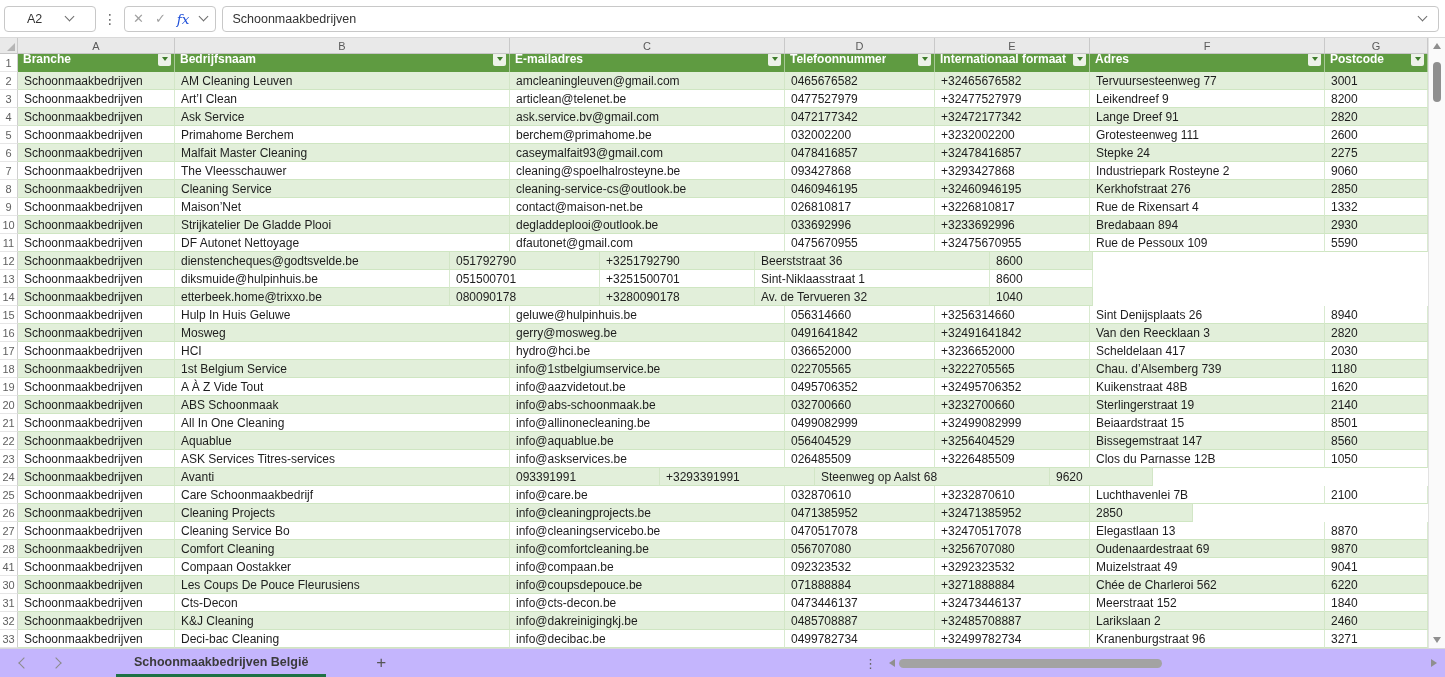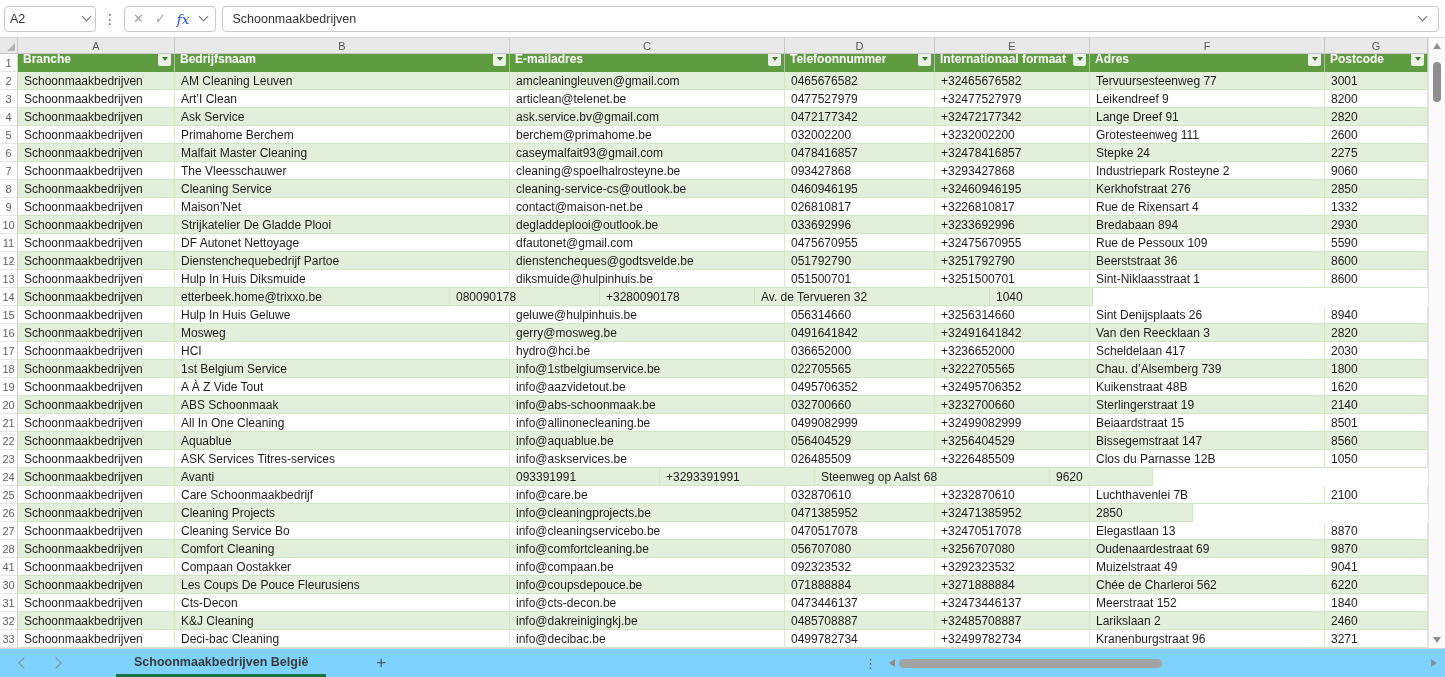--- a/index.html
+++ b/index.html
@@ -10,21 +10,21 @@
     --grid-line-green:#cfe6c2;
   }
   *{box-sizing:border-box;margin:0;padding:0;}
   html,body{width:1445px;height:677px;overflow:hidden;background:#fff;
     font-family:"Liberation Sans","DejaVu Sans",sans-serif;}
 
   
   .topbar{height:38px;display:flex;align-items:center;background:#fff;
     border-bottom:1px solid #d9d9d9;padding:0 6px 0 4px;}
   .namebox{width:92px;height:26px;border:1px solid #c8c8c8;border-radius:4px;
-    display:flex;align-items:center;justify-content:space-between;padding:0 5px;
+    display:flex;align-items:center;justify-content:space-between;padding:0 22px;
     font-size:12.5px;color:#333;}
   .chevd{width:7px;height:7px;border-right:1.6px solid #6d6d6d;border-bottom:1.6px solid #6d6d6d;
     transform:rotate(45deg);margin-top:-4px;flex:none;}
   .kebab{color:#666;font-size:14px;padding:0 7px;cursor:default;}
   .fxbox{height:26px;border:1px solid #c8c8c8;border-radius:4px;display:flex;align-items:center;
     padding:0 8px;gap:11px;margin-right:6px;}
   .fxbox .x{color:#a0a0a0;font-size:13px;line-height:1;}
   .fxbox .ck{color:#a0a0a0;font-size:13px;line-height:1;}
   .fxbox .fx{font-family:"DejaVu Serif",serif;font-style:italic;font-size:13.5px;color:#1d4ed8;}
   .formulabox{flex:1;height:26px;border:1px solid #c8c8c8;border-radius:4px;display:flex;
@@ -70,21 +70,21 @@
   
   .vscroll{position:absolute;right:0;top:0;width:17px;height:610px;background:#fafafa;
     border-left:1px solid #e2e2e2;}
   .vs-up{position:absolute;top:5px;left:4px;width:0;height:0;
     border-left:4px solid transparent;border-right:4px solid transparent;border-bottom:6px solid #8f8f8f;}
   .vs-thumb{position:absolute;top:24px;left:4px;width:8px;height:40px;background:#8f8f8f;border-radius:4px;}
   .vs-down{position:absolute;bottom:5px;left:4px;width:0;height:0;
     border-left:4px solid transparent;border-right:4px solid transparent;border-top:6px solid #8f8f8f;}
 
   
-  .sheetbar{height:29px;background:#7dd3fc;border-top:1px solid #d8d8d8;
+  .sheetbar{height:29px;background:#c4b5fd;border-top:1px solid #d8d8d8;
     display:flex;align-items:stretch;}
   .navarrows{display:flex;align-items:center;gap:24px;padding:0 18px 0 20px;}
   .chevl{width:8px;height:8px;border-left:1.6px solid #8a8a8a;border-bottom:1.6px solid #8a8a8a;
     transform:rotate(45deg);}
   .chevr{width:8px;height:8px;border-right:1.6px solid #8a8a8a;border-top:1.6px solid #8a8a8a;
     transform:rotate(45deg);}
   .sheettab{display:flex;align-items:center;padding:0 18px;margin-left:38px;
     border-bottom:3px solid var(--tab-underline-green);font-size:12.5px;font-weight:600;color:#3a3a3a;
     white-space:nowrap;}
   .addsheet{display:flex;align-items:center;padding:0 10px;margin-left:40px;
@@ -274,31 +274,29 @@
     <div class="cell c2">DF Autonet Nettoyage</div>
     <div class="cell c3">dfautonet@gmail.com</div>
     <div class="cell c4">0475670955</div>
     <div class="cell c5">+32475670955</div>
     <div class="cell c6">Rue de Pessoux 109</div>
     <div class="cell c7">5590</div>
   </div>
         <div class="row band">
     <div class="gut c0">12</div>
     <div class="cell c1">Schoonmaakbedrijven</div>
-    <div class="cell c2">Dienstenchequebedrijf Partoe</div>
     <div class="cell c3">dienstencheques@godtsvelde.be</div>
     <div class="cell c4">051792790</div>
     <div class="cell c5">+3251792790</div>
     <div class="cell c6">Beerststraat 36</div>
     <div class="cell c7">8600</div>
   </div>
         <div class="row">
     <div class="gut c0">13</div>
     <div class="cell c1">Schoonmaakbedrijven</div>
-    <div class="cell c2">Hulp In Huis Diksmuide</div>
     <div class="cell c3">diksmuide@hulpinhuis.be</div>
     <div class="cell c4">051500701</div>
     <div class="cell c5">+3251500701</div>
     <div class="cell c6">Sint-Niklaasstraat 1</div>
     <div class="cell c7">8600</div>
   </div>
         <div class="row band">
     <div class="gut c0">14</div>
     <div class="cell c1">Schoonmaakbedrijven</div>
     <div class="cell c3">etterbeek.home@trixxo.be</div>
@@ -338,21 +336,21 @@
     <div class="cell c7">2030</div>
   </div>
         <div class="row band">
     <div class="gut c0">18</div>
     <div class="cell c1">Schoonmaakbedrijven</div>
     <div class="cell c2">1st Belgium Service</div>
     <div class="cell c3">info@1stbelgiumservice.be</div>
     <div class="cell c4">022705565</div>
     <div class="cell c5">+3222705565</div>
     <div class="cell c6">Chau. d’Alsemberg 739</div>
-    <div class="cell c7">1800</div>
+    <div class="cell c7">1180</div>
   </div>
         <div class="row">
     <div class="gut c0">19</div>
     <div class="cell c1">Schoonmaakbedrijven</div>
     <div class="cell c2">A À Z Vide Tout</div>
     <div class="cell c3">info@aazvidetout.be</div>
     <div class="cell c4">0495706352</div>
     <div class="cell c5">+32495706352</div>
     <div class="cell c6">Kuikenstraat 48B</div>
     <div class="cell c7">1620</div>

